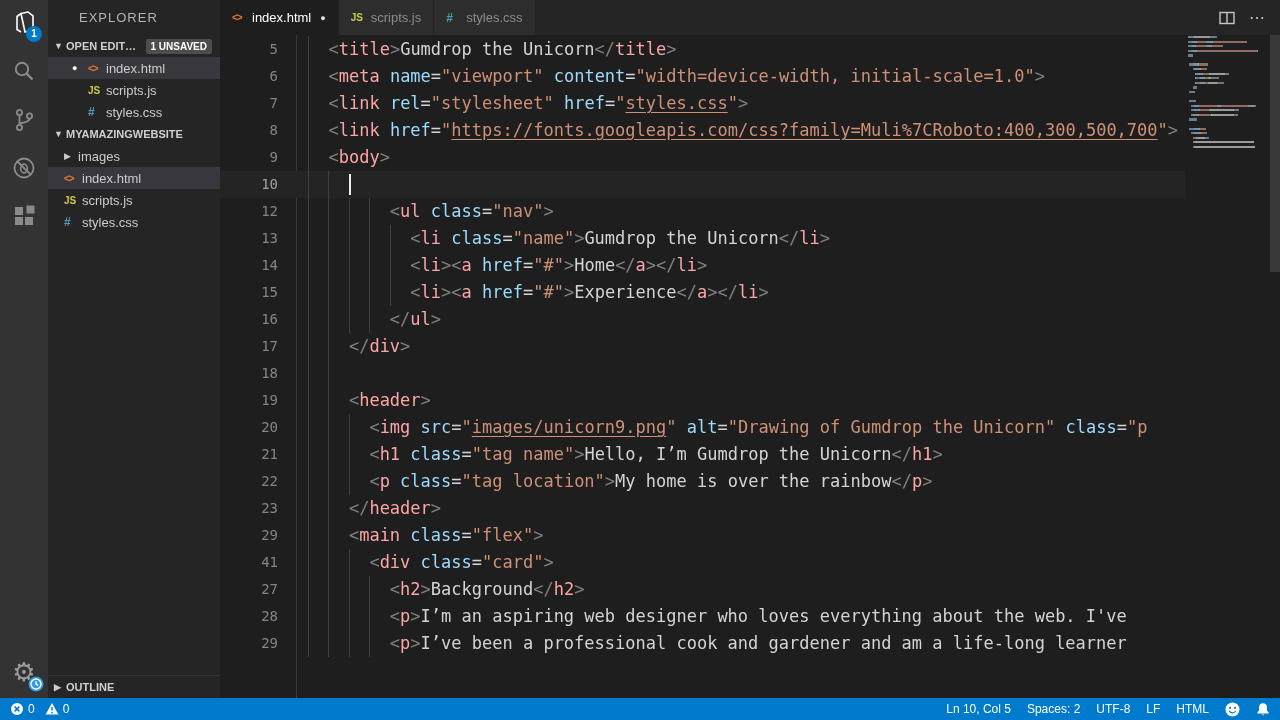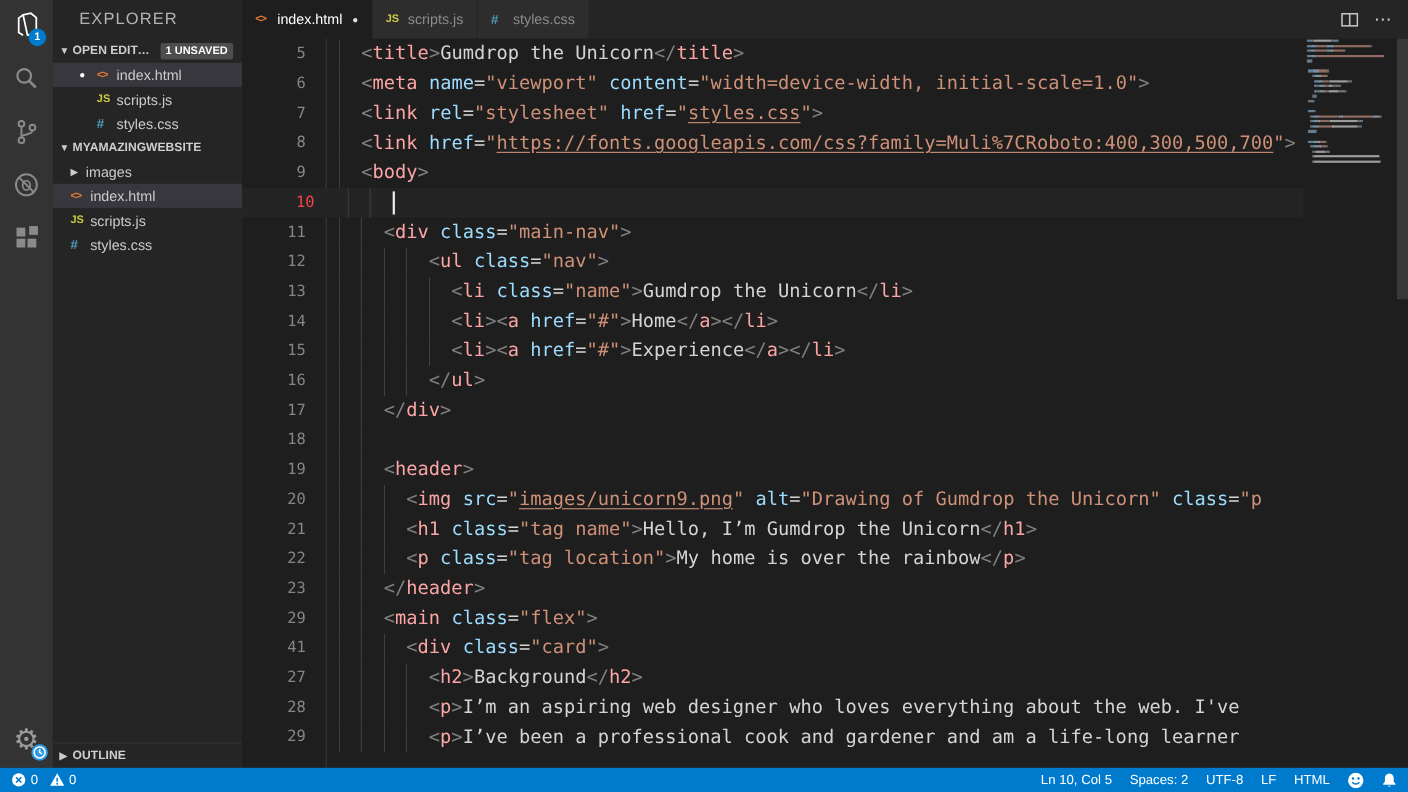--- a/index.html
+++ b/index.html
@@ -10,21 +10,21 @@
   .activity-bar{position:absolute;left:0;top:0;width:48px;bottom:22px;background:#333333;z-index:5;}
   .ab-item{width:48px;height:48px;display:flex;align-items:center;justify-content:center;position:relative;cursor:pointer;}
   .ab-bottom{position:absolute;bottom:2px;left:0;}
   .ab-badge{position:absolute;right:6px;bottom:6px;width:16px;height:16px;border-radius:50%;
             background:#007acc;color:#fff;font-size:10px;line-height:16px;text-align:center;font-weight:bold;}
   .gear-glyph{font-size:26px;color:#9b9b9b;line-height:26px;}
   .clock-badge{position:absolute;right:4px;bottom:4px;}
 
   
   .sidebar{position:absolute;left:48px;top:0;width:172px;bottom:22px;background:#252526;z-index:4;font-size:13px;}
-  .sidebar-title{height:35px;line-height:35px;padding-left:24px;font-size:15px;color:#b3b3b3;letter-spacing:1px;}
+  .sidebar-title{height:35px;line-height:35px;padding-left:11px;font-size:13px;color:#b3b3b3;letter-spacing:1px;margin-left:20px;}
   .sec-header{height:22px;display:flex;align-items:center;padding-left:6px;font-size:11px;font-weight:bold;color:#cfcfcf;cursor:pointer;}
   .sec-arrow{width:12px;font-size:9px;color:#cccccc;}
   .sec-label{white-space:nowrap;overflow:hidden;text-overflow:ellipsis;max-width:76px;}
   .unsaved-badge{margin-left:auto;margin-right:8px;background:#4d4d4d;color:#ffffff;font-size:10px;
                  font-weight:bold;padding:2px 5px;border-radius:2px;white-space:nowrap;}
   .row{height:22px;display:flex;align-items:center;cursor:pointer;color:#cccccc;}
   .row.selected{background:#37373d;}
   .oe-row{padding-left:24px;}
   .tree-row{padding-left:16px;}
   .dotcol{width:16px;font-size:9px;color:#ffffff;}
@@ -50,21 +50,21 @@
   .tab-actions{margin-left:auto;display:flex;align-items:center;gap:14px;padding-right:14px;color:#c5c5c5;}
   .ellipsis-glyph{font-size:16px;letter-spacing:1px;cursor:pointer;}
 
   
   .editor{position:absolute;top:35px;left:0;right:0;bottom:0;overflow:hidden;}
   .code-lines{position:absolute;top:1px;left:0;right:95px;}
   .cl{display:flex;height:27px;}
   .cl.current{background:#242424;}
   .ln{width:58px;min-width:58px;text-align:right;padding-right:30px;color:#858585;
       font:14px/27px "DejaVu Sans Mono",monospace;}
-  .cl.current .ln{color:#ef4444;padding-left:8px;}
+  .cl.current .ln{color:#a3a3a3;}
   .lc{position:relative;flex:1;overflow:hidden;white-space:pre;font:17px/27px "DejaVu Sans Mono",monospace;}
   .ig{position:absolute;top:0;bottom:0;width:1px;background:#404040;}
   .tk-p{color:#808080}.tk-t{color:#fca5a5}.tk-a{color:#9cdcfe}.tk-o{color:#d4d4d4}
   .tk-s{color:#ce9178}.tk-l{color:#ce9178;text-decoration:underline;text-underline-offset:3px;}
   .tk-x{color:#d4d4d4}
   .cursor{position:absolute;top:3px;width:2px;height:21px;background:#eeeeee;}
   .gutter-sep{position:absolute;left:76px;top:0;bottom:0;width:1px;background:#383838;}
 
   
   .minimap{position:absolute;top:1px;right:12px;width:82px;opacity:.95;}
@@ -248,24 +248,20 @@
             <span class="ln">8</span>
             <span class="lc" style="padding-left: 20.46px;"><span class="ig" style="left: 0px;"></span><span class="tk-p">&lt;</span><span class="tk-t">link</span><span class="tk-a"> href</span><span class="tk-o">=</span><span class="tk-s">"</span><span class="tk-l">https://fonts.googleapis.com/css?family=Muli%7CRoboto:400,300,500,700</span><span class="tk-s">"</span><span class="tk-p">&gt;</span></span>
           </div>
           <div class="cl">
             <span class="ln">9</span>
             <span class="lc" style="padding-left: 20.46px;"><span class="ig" style="left: 0px;"></span><span class="tk-p">&lt;</span><span class="tk-t">body</span><span class="tk-p">&gt;</span></span>
           </div>
           <div class="cl current">
             <span class="ln">10</span>
             <span class="lc" style="padding-left: 40.92px;"><span class="ig" style="left: 0px;"></span><span class="ig" style="left: 20.46px;"></span><span class="cursor" style="left: 40.92px;"></span></span>
-          </div>
-          <div class="cl">
-            <span class="ln">11</span>
-            <span class="lc" style="padding-left: 40.92px;"><span class="ig" style="left: 0px;"></span><span class="ig" style="left: 20.46px;"></span><span class="tk-p">&lt;</span><span class="tk-t">div</span><span class="tk-a"> class</span><span class="tk-o">=</span><span class="tk-s">"main-nav"</span><span class="tk-p">&gt;</span></span>
           </div>
           <div class="cl">
             <span class="ln">12</span>
             <span class="lc" style="padding-left: 81.84px;"><span class="ig" style="left: 0px;"></span><span class="ig" style="left: 20.46px;"></span><span class="ig" style="left: 40.92px;"></span><span class="ig" style="left: 61.38px;"></span><span class="tk-p">&lt;</span><span class="tk-t">ul</span><span class="tk-a"> class</span><span class="tk-o">=</span><span class="tk-s">"nav"</span><span class="tk-p">&gt;</span></span>
           </div>
           <div class="cl">
             <span class="ln">13</span>
             <span class="lc" style="padding-left: 102.3px;"><span class="ig" style="left: 0px;"></span><span class="ig" style="left: 20.46px;"></span><span class="ig" style="left: 40.92px;"></span><span class="ig" style="left: 61.38px;"></span><span class="ig" style="left: 81.84px;"></span><span class="tk-p">&lt;</span><span class="tk-t">li</span><span class="tk-a"> class</span><span class="tk-o">=</span><span class="tk-s">"name"</span><span class="tk-p">&gt;</span><span class="tk-x">Gumdrop the Unicorn</span><span class="tk-p">&lt;/</span><span class="tk-t">li</span><span class="tk-p">&gt;</span></span>
           </div>
           <div class="cl">

